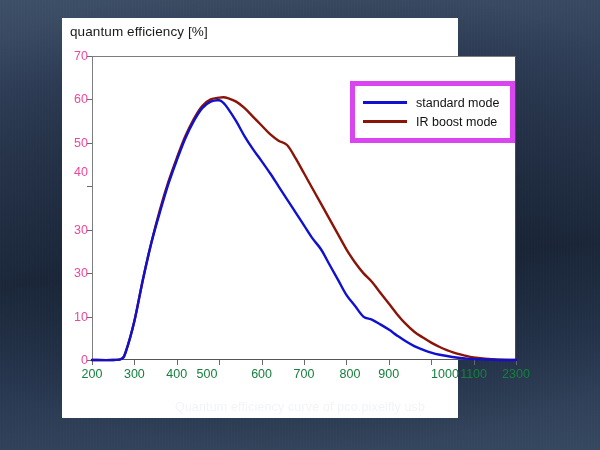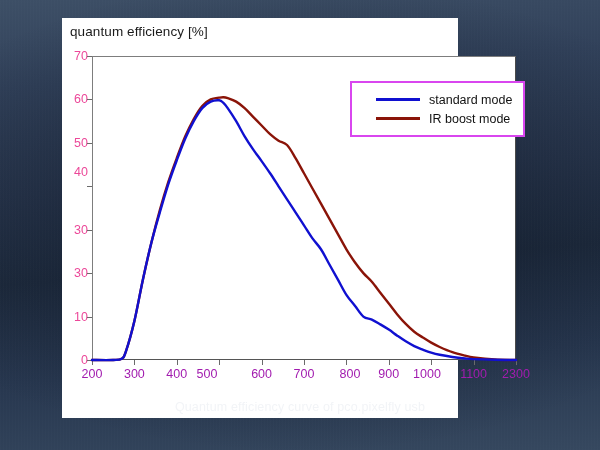--- a/index.html
+++ b/index.html
@@ -76,36 +76,36 @@
     left: -5px;
     width: 5px; height: 1px;
     background: #6a6a6a;
   }
   .xtick-label {
     position: absolute;
     top: 100%;
     margin-top: 7px;
     transform: translateX(-50%);
     font-size: 12.5px;
-    color: #a21caf;
+    color: #15803d;
     white-space: nowrap;
   }
   .xtick-mark {
     position: absolute;
     bottom: -5px;
     width: 1px; height: 5px;
     background: #6a6a6a;
   }
 
   #legend {
     position: absolute;
     left: 288px; top: 63px;
     background: #fff;
-    border: 2px solid #d946ef;
-    padding: 7px 11px 7px 24px;
+    border: 5px solid #d946ef;
+    padding: 7px 11px 7px 8px;
     z-index: 3;
   }
   .legend-row {
     display: flex;
     align-items: center;
     height: 19px;
   }
   .legend-swatch {
     width: 44px; height: 2.5px;
     margin-right: 9px;
@@ -167,21 +167,21 @@
           <div class="xtick-label" style="left: 115px;">500</div>
           <div class="xtick-mark" style="left: 127.2px;"></div>
           <div class="xtick-label" style="left: 169.6px;">600</div>
           <div class="xtick-mark" style="left: 169.6px;"></div>
           <div class="xtick-label" style="left: 212px;">700</div>
           <div class="xtick-mark" style="left: 212px;"></div>
           <div class="xtick-label" style="left: 258px;">800</div>
           <div class="xtick-mark" style="left: 254.4px;"></div>
           <div class="xtick-label" style="left: 296.8px;">900</div>
           <div class="xtick-mark" style="left: 296.8px;"></div>
-          <div class="xtick-label" style="left: 335px;">1000</div>
+          <div class="xtick-label" style="left: 353px;">1000</div>
           <div class="xtick-mark" style="left: 339.2px;"></div>
           <div class="xtick-label" style="left: 381.6px;">1100</div>
           <div class="xtick-mark" style="left: 381.6px;"></div>
           <div class="xtick-label" style="left: 424px;">2300</div>
           <div class="xtick-mark" style="left: 424px;"></div>
         </div>
       <svg class="curves" id="curves" viewBox="0 0 424 304" preserveAspectRatio="none">
           <path d="M 0.00 304.00 C 3.53 304.00, 16.25 304.22, 21.20 304.00 C 26.15 303.78, 27.56 304.14, 29.68 302.70 C 31.80 301.25, 31.80 301.61, 33.92 295.31 C 36.04 289.02, 39.57 276.86, 42.40 264.91 C 45.23 252.97, 48.05 236.69, 50.88 223.66 C 53.71 210.63, 56.53 198.32, 59.36 186.74 C 62.19 175.16, 65.01 164.30, 67.84 154.17 C 70.67 144.04, 73.49 134.63, 76.32 125.94 C 79.15 117.26, 81.97 109.66, 84.80 102.06 C 87.63 94.46, 90.45 86.86, 93.28 80.34 C 96.11 73.83, 98.93 68.04, 101.76 62.97 C 104.59 57.90, 107.41 53.20, 110.24 49.94 C 113.07 46.69, 115.89 44.80, 118.72 43.43 C 121.55 42.05, 125.08 42.05, 127.20 41.69 C 129.32 41.33, 130.03 41.18, 131.44 41.26 C 132.85 41.33, 133.56 41.40, 135.68 42.13 C 137.80 42.85, 141.33 43.94, 144.16 45.60 C 146.99 47.26, 149.81 49.58, 152.64 52.11 C 155.47 54.65, 158.29 57.90, 161.12 60.80 C 163.95 63.70, 166.77 66.59, 169.60 69.49 C 172.43 72.38, 175.25 75.64, 178.08 78.17 C 180.91 80.70, 183.73 82.88, 186.56 84.69 C 189.39 86.50, 192.21 86.13, 195.04 89.03 C 197.87 91.92, 200.69 97.35, 203.52 102.06 C 206.35 106.76, 209.17 112.19, 212.00 117.26 C 214.83 122.32, 217.65 127.39, 220.48 132.46 C 223.31 137.52, 226.13 142.59, 228.96 147.66 C 231.79 152.72, 234.61 157.79, 237.44 162.86 C 240.27 167.92, 243.09 172.99, 245.92 178.06 C 248.75 183.12, 251.57 188.55, 254.40 193.26 C 257.23 197.96, 260.05 202.30, 262.88 206.29 C 265.71 210.27, 268.53 213.89, 271.36 217.14 C 274.19 220.40, 277.01 222.57, 279.84 225.83 C 282.67 229.09, 285.49 233.07, 288.32 236.69 C 291.15 240.30, 293.97 243.92, 296.80 247.54 C 299.63 251.16, 302.45 255.00, 305.28 258.40 C 308.11 261.80, 310.93 265.06, 313.76 267.95 C 316.59 270.85, 319.41 273.53, 322.24 275.77 C 325.07 278.02, 327.89 279.61, 330.72 281.42 C 333.55 283.23, 336.37 285.04, 339.20 286.63 C 342.03 288.22, 344.15 289.38, 347.68 290.97 C 351.21 292.56, 356.16 294.74, 360.40 296.18 C 364.64 297.63, 369.59 298.79, 373.12 299.66 C 376.65 300.53, 376.65 300.74, 381.60 301.39 C 386.55 302.05, 395.73 303.13, 402.80 303.57 C 409.87 304.00, 420.47 303.93, 424.00 304.00" fill="none" stroke="#8a1408" stroke-width="2.4" stroke-linecap="round" stroke-linejoin="round"></path>
           <path d="M 0.00 304.00 C 3.53 304.00, 16.25 304.22, 21.20 304.00 C 26.15 303.78, 27.56 304.14, 29.68 302.70 C 31.80 301.25, 31.80 301.61, 33.92 295.31 C 36.04 289.02, 39.57 276.86, 42.40 264.91 C 45.23 252.97, 48.05 236.69, 50.88 223.66 C 53.71 210.63, 56.53 197.96, 59.36 186.74 C 62.19 175.52, 65.01 166.11, 67.84 156.34 C 70.67 146.57, 73.49 136.80, 76.32 128.11 C 79.15 119.43, 81.97 111.83, 84.80 104.23 C 87.63 96.63, 90.45 89.03, 93.28 82.51 C 96.11 76.00, 98.93 70.21, 101.76 65.14 C 104.59 60.08, 107.41 55.37, 110.24 52.11 C 113.07 48.86, 115.89 46.90, 118.72 45.60 C 121.55 44.30, 125.08 44.08, 127.20 44.30 C 129.32 44.51, 130.03 45.60, 131.44 46.90 C 132.85 48.21, 133.56 49.07, 135.68 52.11 C 137.80 55.15, 141.33 60.44, 144.16 65.14 C 146.99 69.85, 149.81 75.64, 152.64 80.34 C 155.47 85.05, 158.29 89.25, 161.12 93.37 C 163.95 97.50, 166.77 101.12, 169.60 105.10 C 172.43 109.08, 175.25 113.06, 178.08 117.26 C 180.91 121.46, 183.73 125.94, 186.56 130.29 C 189.39 134.63, 192.21 138.97, 195.04 143.31 C 197.87 147.66, 200.69 152.00, 203.52 156.34 C 206.35 160.69, 209.17 165.03, 212.00 169.37 C 214.83 173.71, 217.65 178.42, 220.48 182.40 C 223.31 186.38, 226.13 188.91, 228.96 193.26 C 231.79 197.60, 234.61 203.39, 237.44 208.46 C 240.27 213.52, 243.09 218.59, 245.92 223.66 C 248.75 228.72, 251.57 234.51, 254.40 238.86 C 257.23 243.20, 260.05 246.10, 262.88 249.71 C 265.71 253.33, 268.53 258.26, 271.36 260.57 C 274.19 262.89, 277.01 262.31, 279.84 263.61 C 282.67 264.91, 285.49 266.72, 288.32 268.39 C 291.15 270.05, 293.97 271.72, 296.80 273.60 C 299.63 275.48, 302.45 277.73, 305.28 279.68 C 308.11 281.63, 310.93 283.59, 313.76 285.33 C 316.59 287.06, 319.41 288.73, 322.24 290.10 C 325.07 291.48, 327.89 292.49, 330.72 293.58 C 333.55 294.66, 336.37 295.75, 339.20 296.62 C 342.03 297.49, 344.15 298.06, 347.68 298.79 C 351.21 299.51, 356.16 300.34, 360.40 300.96 C 364.64 301.58, 369.59 302.12, 373.12 302.48 C 376.65 302.84, 376.65 302.91, 381.60 303.13 C 386.55 303.35, 395.73 303.64, 402.80 303.78 C 409.87 303.93, 420.47 303.96, 424.00 304.00" fill="none" stroke="#1010d0" stroke-width="2.4" stroke-linecap="round" stroke-linejoin="round"></path>
         </svg>

